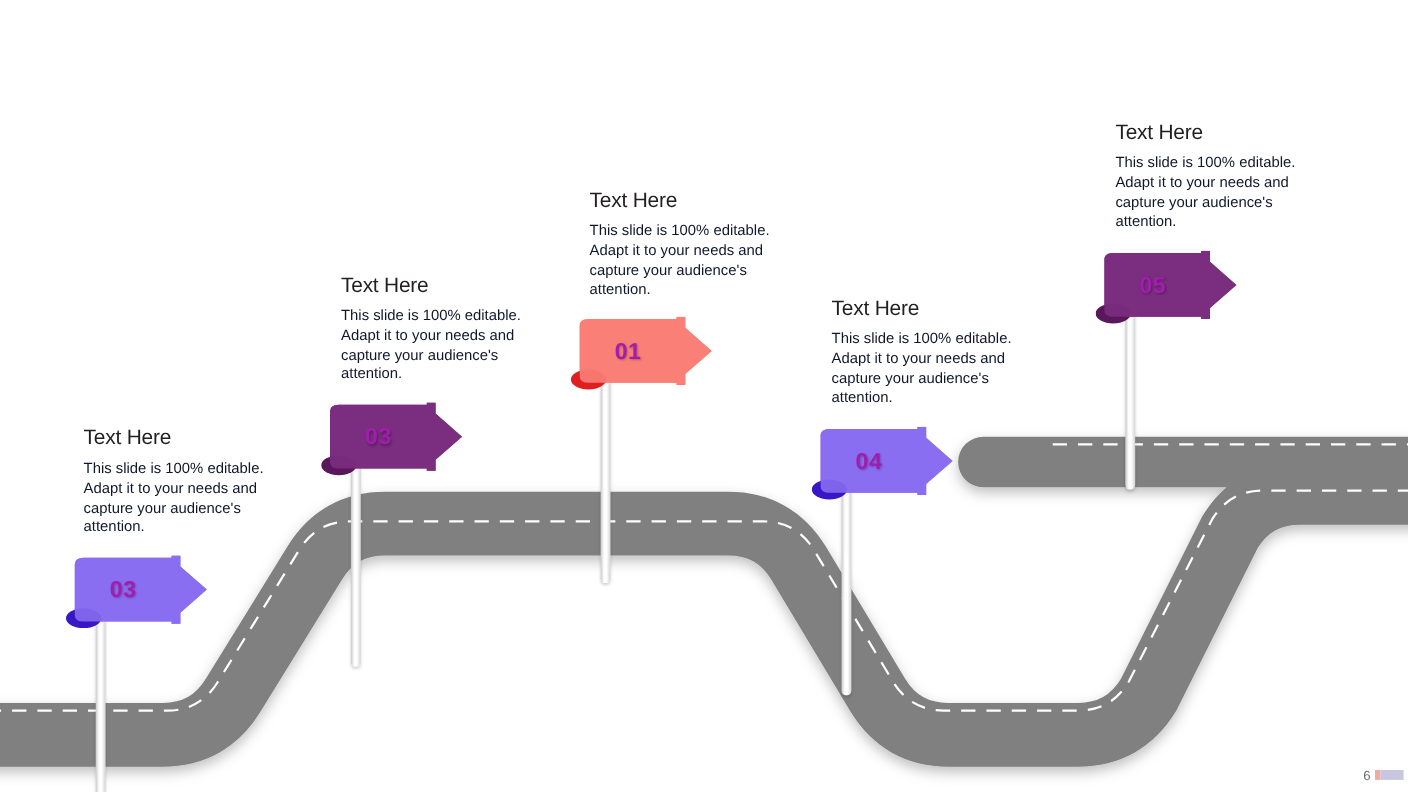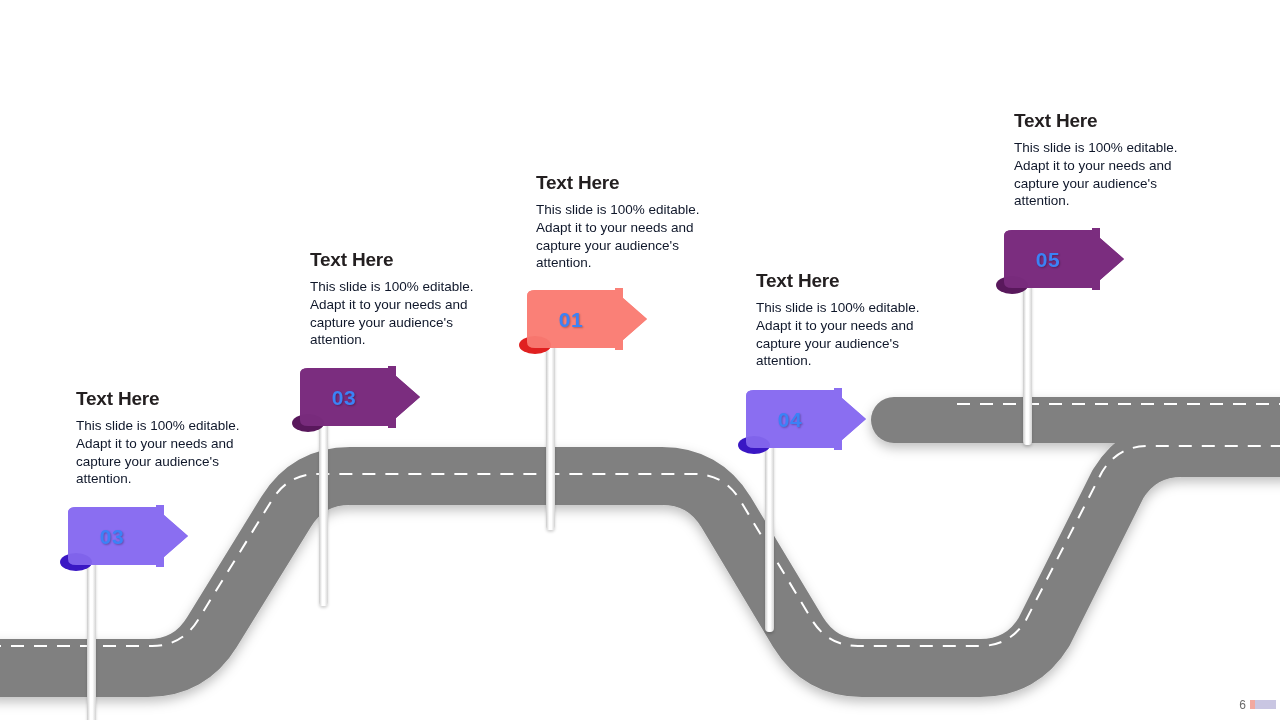--- a/index.html
+++ b/index.html
@@ -94,30 +94,30 @@
     height: 68px;
   }
   .flag .num {
     position: absolute;
     left: 0;
     top: 20px;
     width: 104px;
     text-align: center;
     font-size: 21px;
     font-weight: bold;
-    color: #3b82f6;
+    color: #a21caf;
     text-shadow: 1px 1px 2px rgba(0,0,0,0.28);
     letter-spacing: 0.5px;
   }
 
   
   .txtblock { position: absolute; width: 200px; }
   .txtblock .head {
     font-size: 19px;
-    font-weight: bold;
+    font-weight: normal;
     color: #231f20;
     margin-bottom: 7px;
     letter-spacing: -0.2px;
   }
   .txtblock .body {
     font-size: 13.5px;
     line-height: 1.32;
     color: #0f172a;
   }
 </style>

